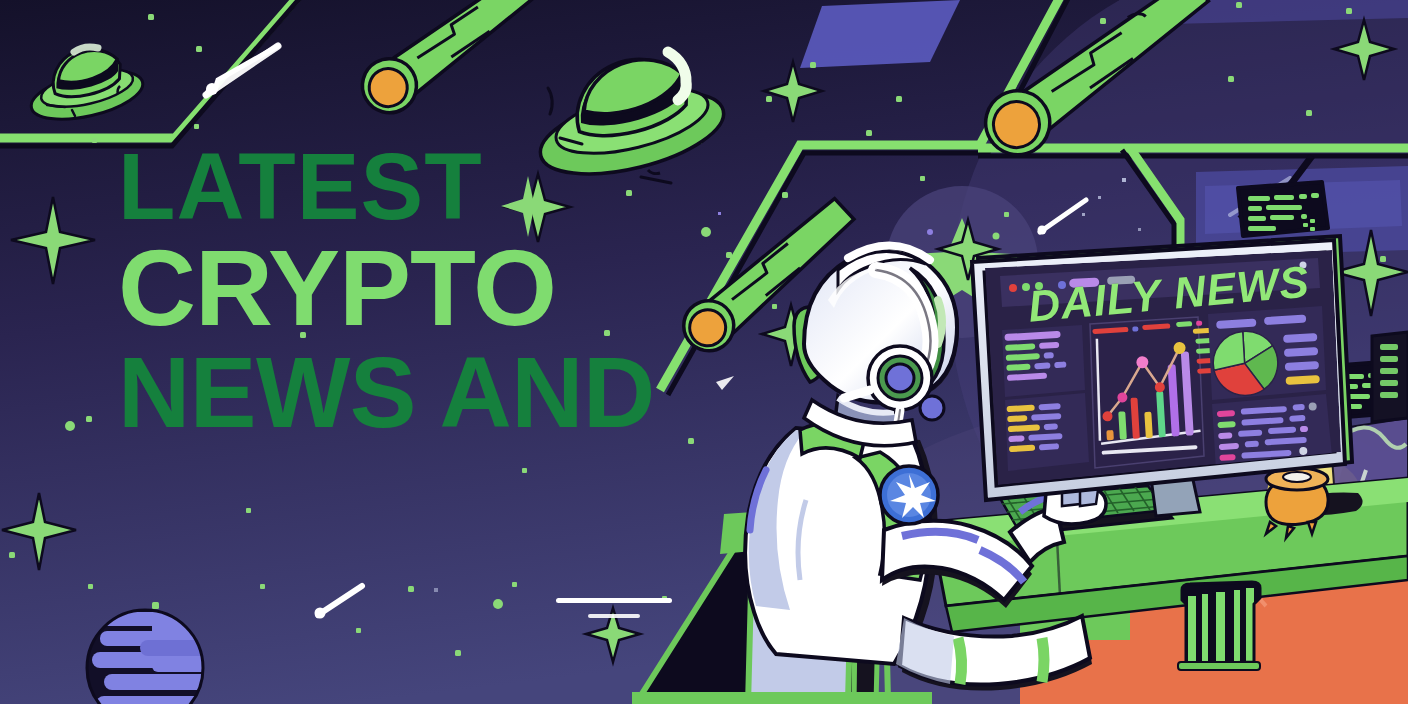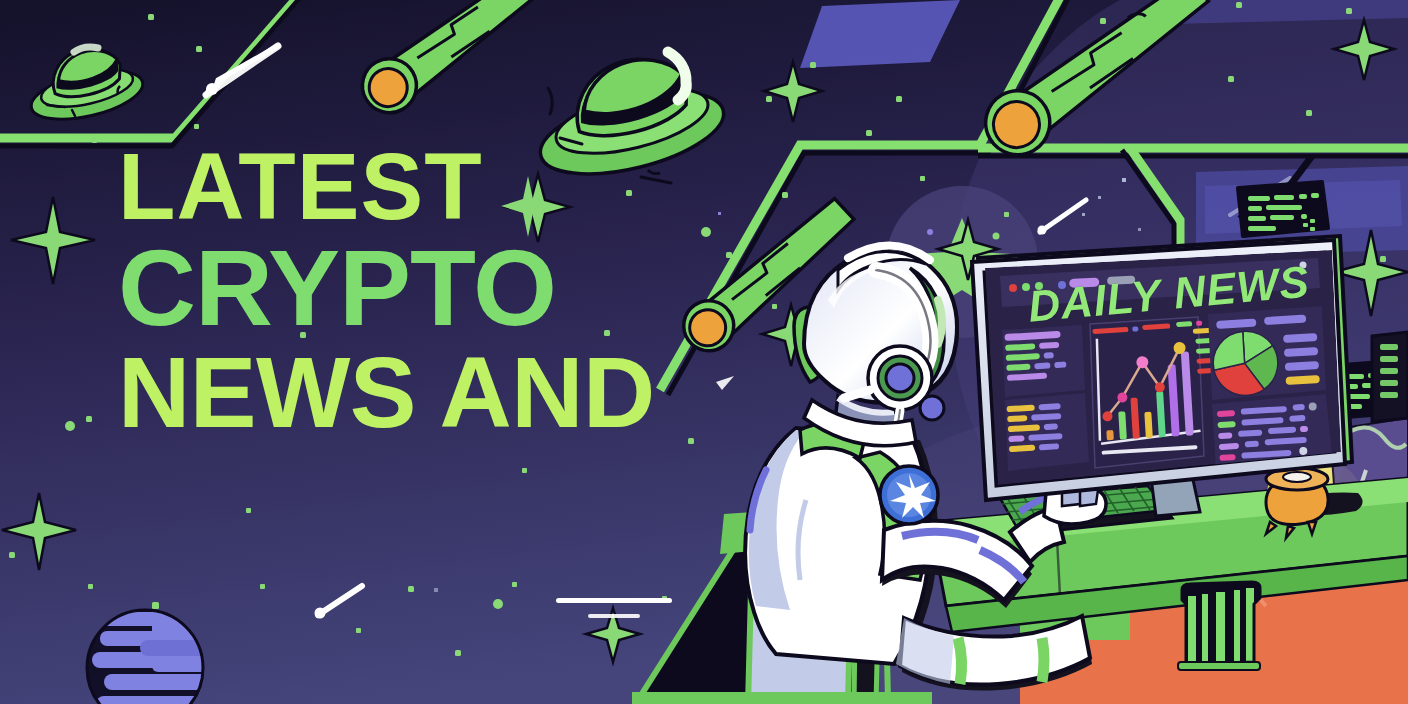--- a/index.html
+++ b/index.html
@@ -15,21 +15,21 @@
   .hl-line{
     font-family:"Liberation Sans",sans-serif;
     font-weight:700;
     font-size:104px;
     line-height:0.96;
     letter-spacing:-1px;
     margin:0 0 4px 0;
     white-space:nowrap;
     -webkit-font-smoothing:antialiased;
   }
-  .hl-white{color:#bef264;}
+  .hl-white{color:#15803d;}
   .hl-green{color:#7fdc6f;}
   #line1{font-size:94px;letter-spacing:1px;}
   #line2{font-size:108px;letter-spacing:-1px;}
   #line3{font-size:100px;letter-spacing:-0.5px;}
   #line4{font-size:104px;letter-spacing:-0.5px;}
 
   
   #daily-news{
     position:absolute;
     left:1026px;top:282px;

